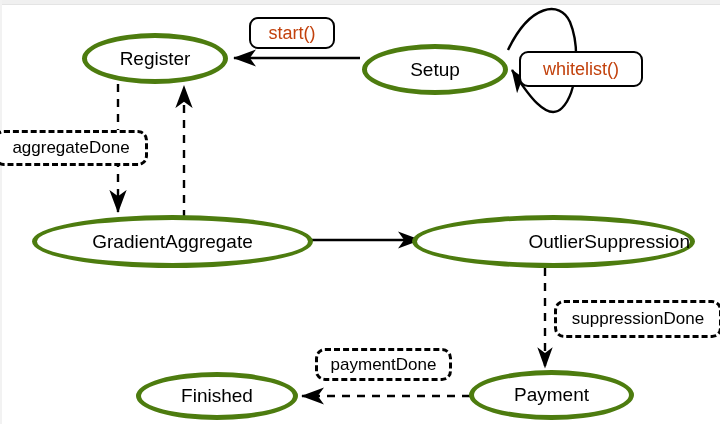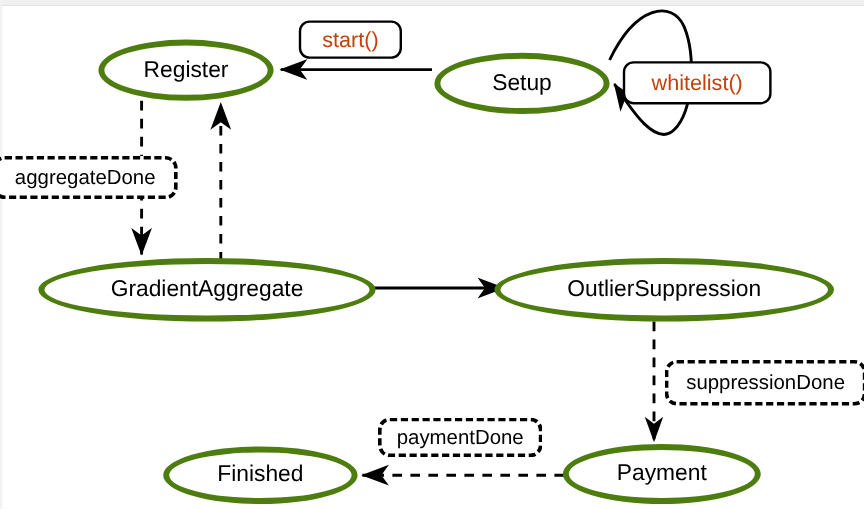--- a/index.html
+++ b/index.html
@@ -111,21 +111,21 @@
   </div>
 
   <div class="node" style="left:362px; top:44px; width:146px; height:51px;">
     <span>Setup</span>
   </div>
 
   <div class="node" style="left:32px; top:215px; width:281px; height:53px;align-items:center;">
     <span>GradientAggregate</span>
   </div>
 
-  <div class="node" style="left:412px; top:215px; width:283px; height:53px;">
+  <div class="node" style="left:412px; top:215px; width:283px; height:53px;justify-content:flex-end;">
     <span>OutlierSuppression</span>
   </div>
 
   <div class="node" style="left:469px; top:370px; width:165px; height:50px;">
     <span>Payment</span>
   </div>
 
   <div class="node" style="left:136px; top:372px; width:162px; height:48px;">
     <span>Finished</span>
   </div>

